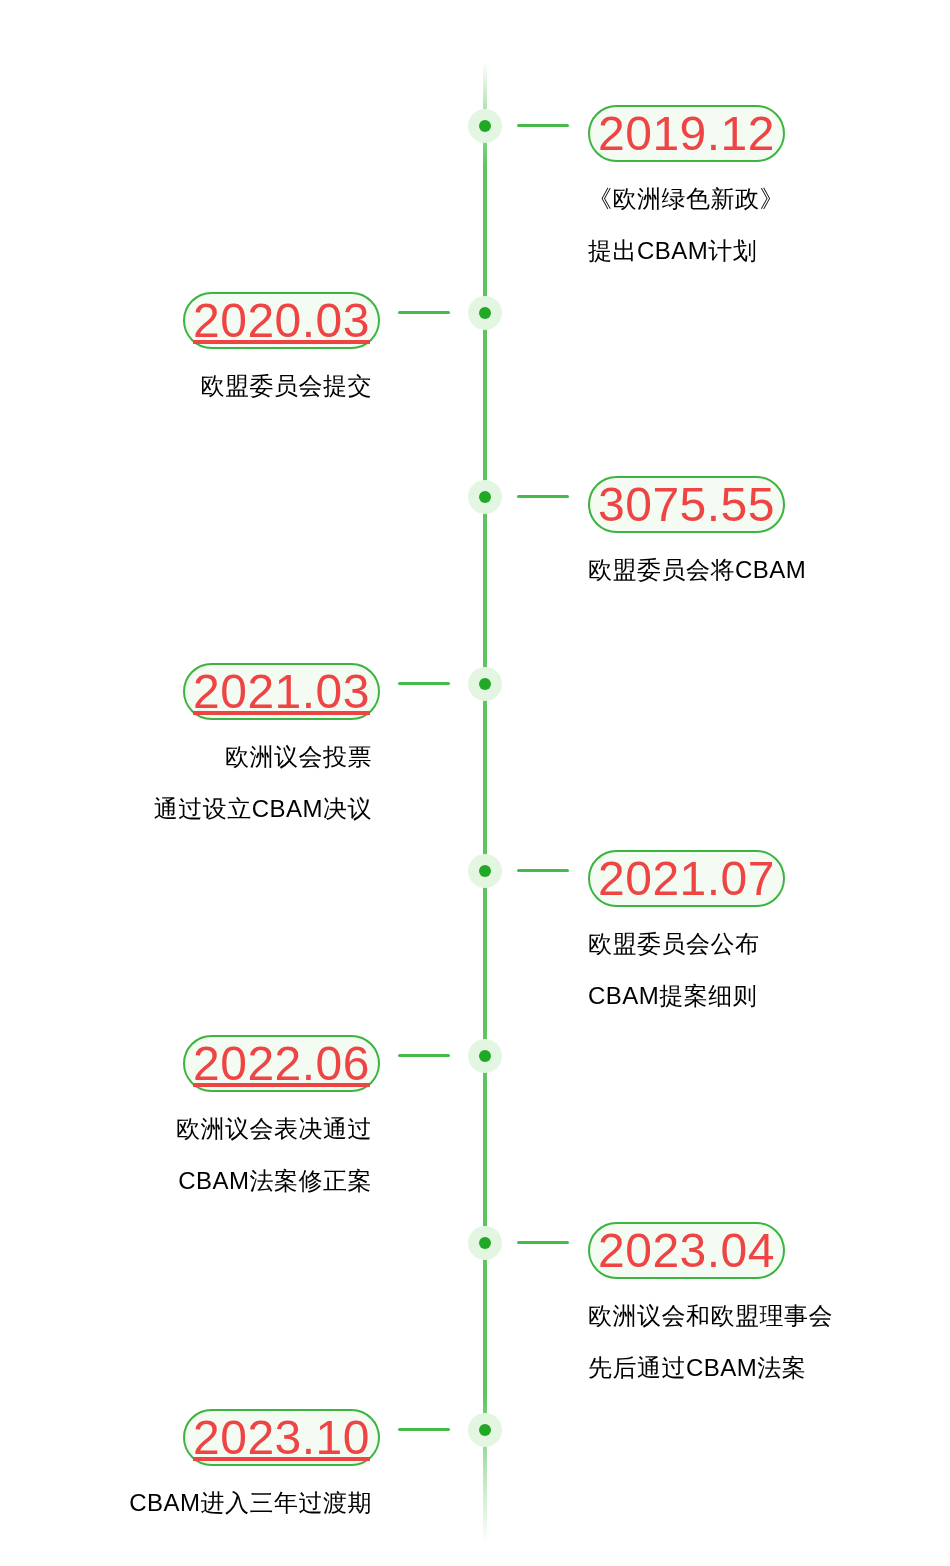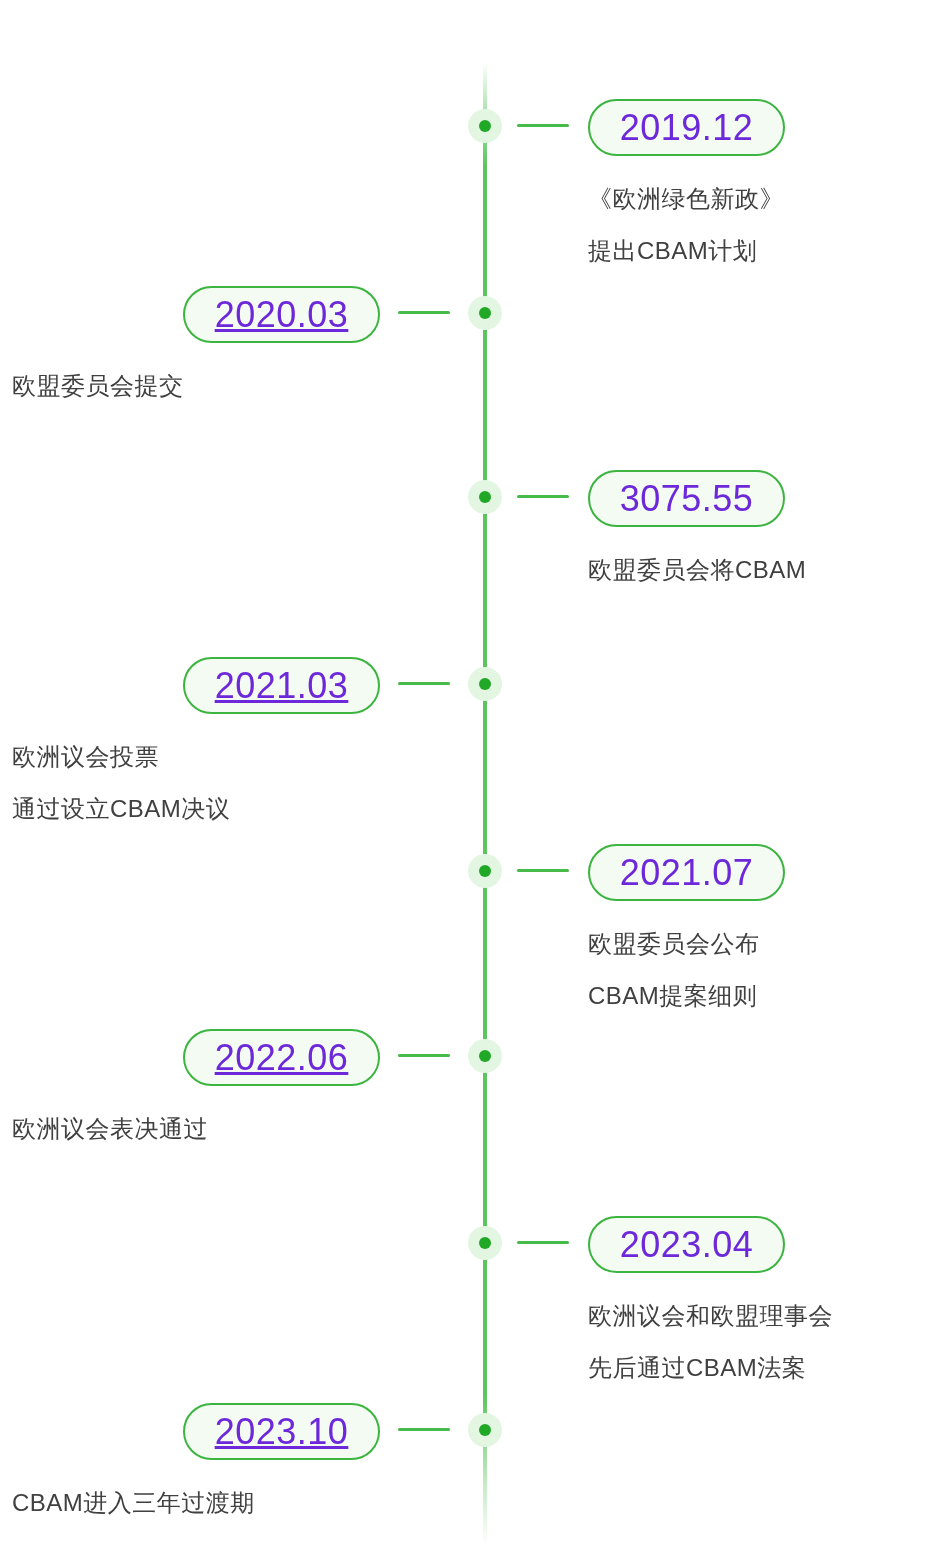--- a/index.html
+++ b/index.html
@@ -62,44 +62,44 @@
     top: 27px;
     width: 52px;
     height: 3px;
     border-radius: 2px;
     background: #46bb4a;
   }
   .event.right .connector { left: 517px; }
   .event.left  .connector { left: 398px; }
   .pill {
     position: absolute;
-    top: 2px;
+    top: 8px;
     width: 193px;
     height: 53px;
     border: 2px solid #3cb440;
     border-radius: 29px;
     background: #f3fbf2;
-    color: #6d28d9;
-    font-size: 36px;
+    color: #ef4444;
+    font-size: 48px;
     line-height: 53px;
     text-align: center;
     letter-spacing: 0.5px;
   }
   .event.right .pill { left: 588px; }
   .event.left  .pill { left: 183px; text-decoration: underline; }
   .lines {
     position: absolute;
     top: 87px;
     width: 360px;
-    color: #404040;
+    color: #000000;
     font-size: 24px;
     letter-spacing: 0.5px;
   }
   .event.right .lines { left: 588px; text-align: left; }
-  .event.left  .lines { right: 578px; }
+  .event.left  .lines { right: 578px; text-align: right; }
   .lines .tl-line {
     height: 30px;
     line-height: 30px;
     margin-bottom: 22px;
     white-space: nowrap;
   }
 </style>
 </head>
 <body>
 
@@ -165,20 +165,21 @@
   </div>
 
   <div class="event left" style="top:1027px">
     <span class="halo">
         <span class="dot"></span>
       </span>
     <span class="connector"></span>
     <div class="pill">2022.06</div>
     <div class="lines">
       <div class="tl-line">欧洲议会表决通过</div>
+      <div class="tl-line">CBAM法案修正案</div>
     </div>
   </div>
 
   <div class="event right" style="top:1214px">
     <span class="halo">
         <span class="dot"></span>
       </span>
     <span class="connector"></span>
     <div class="pill">2023.04</div>
     <div class="lines">

